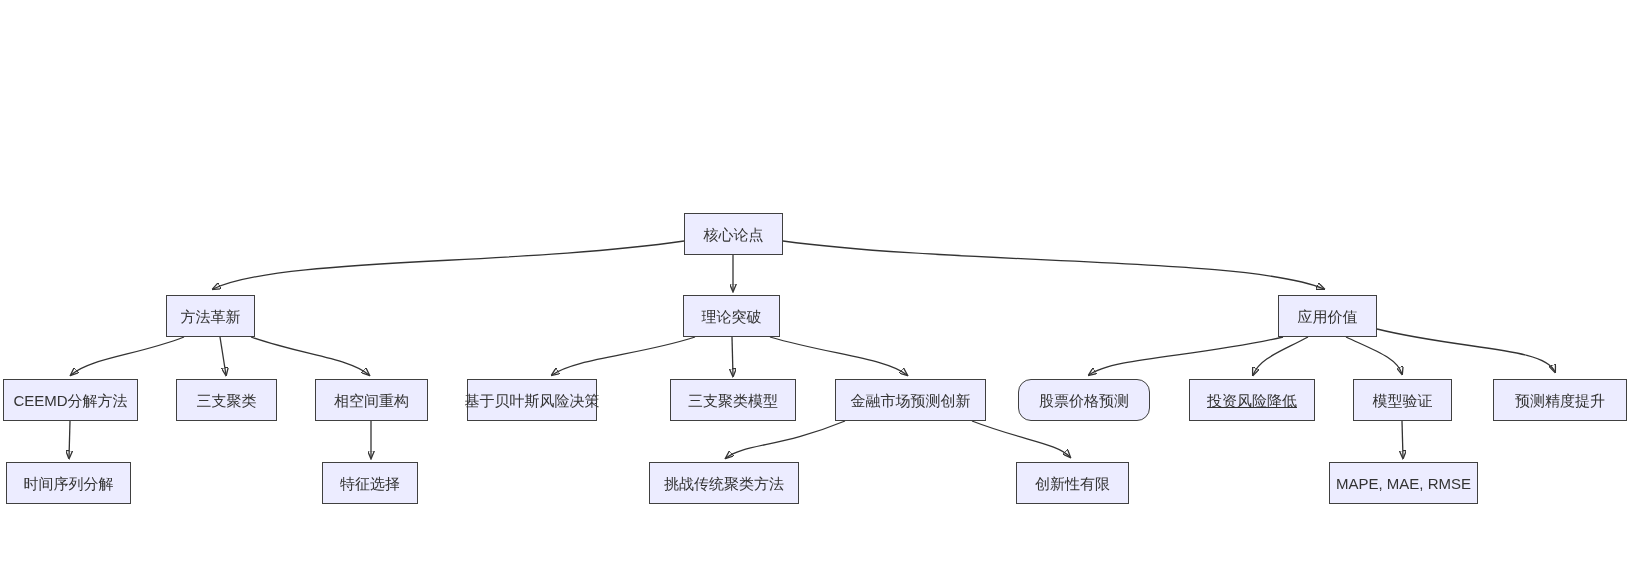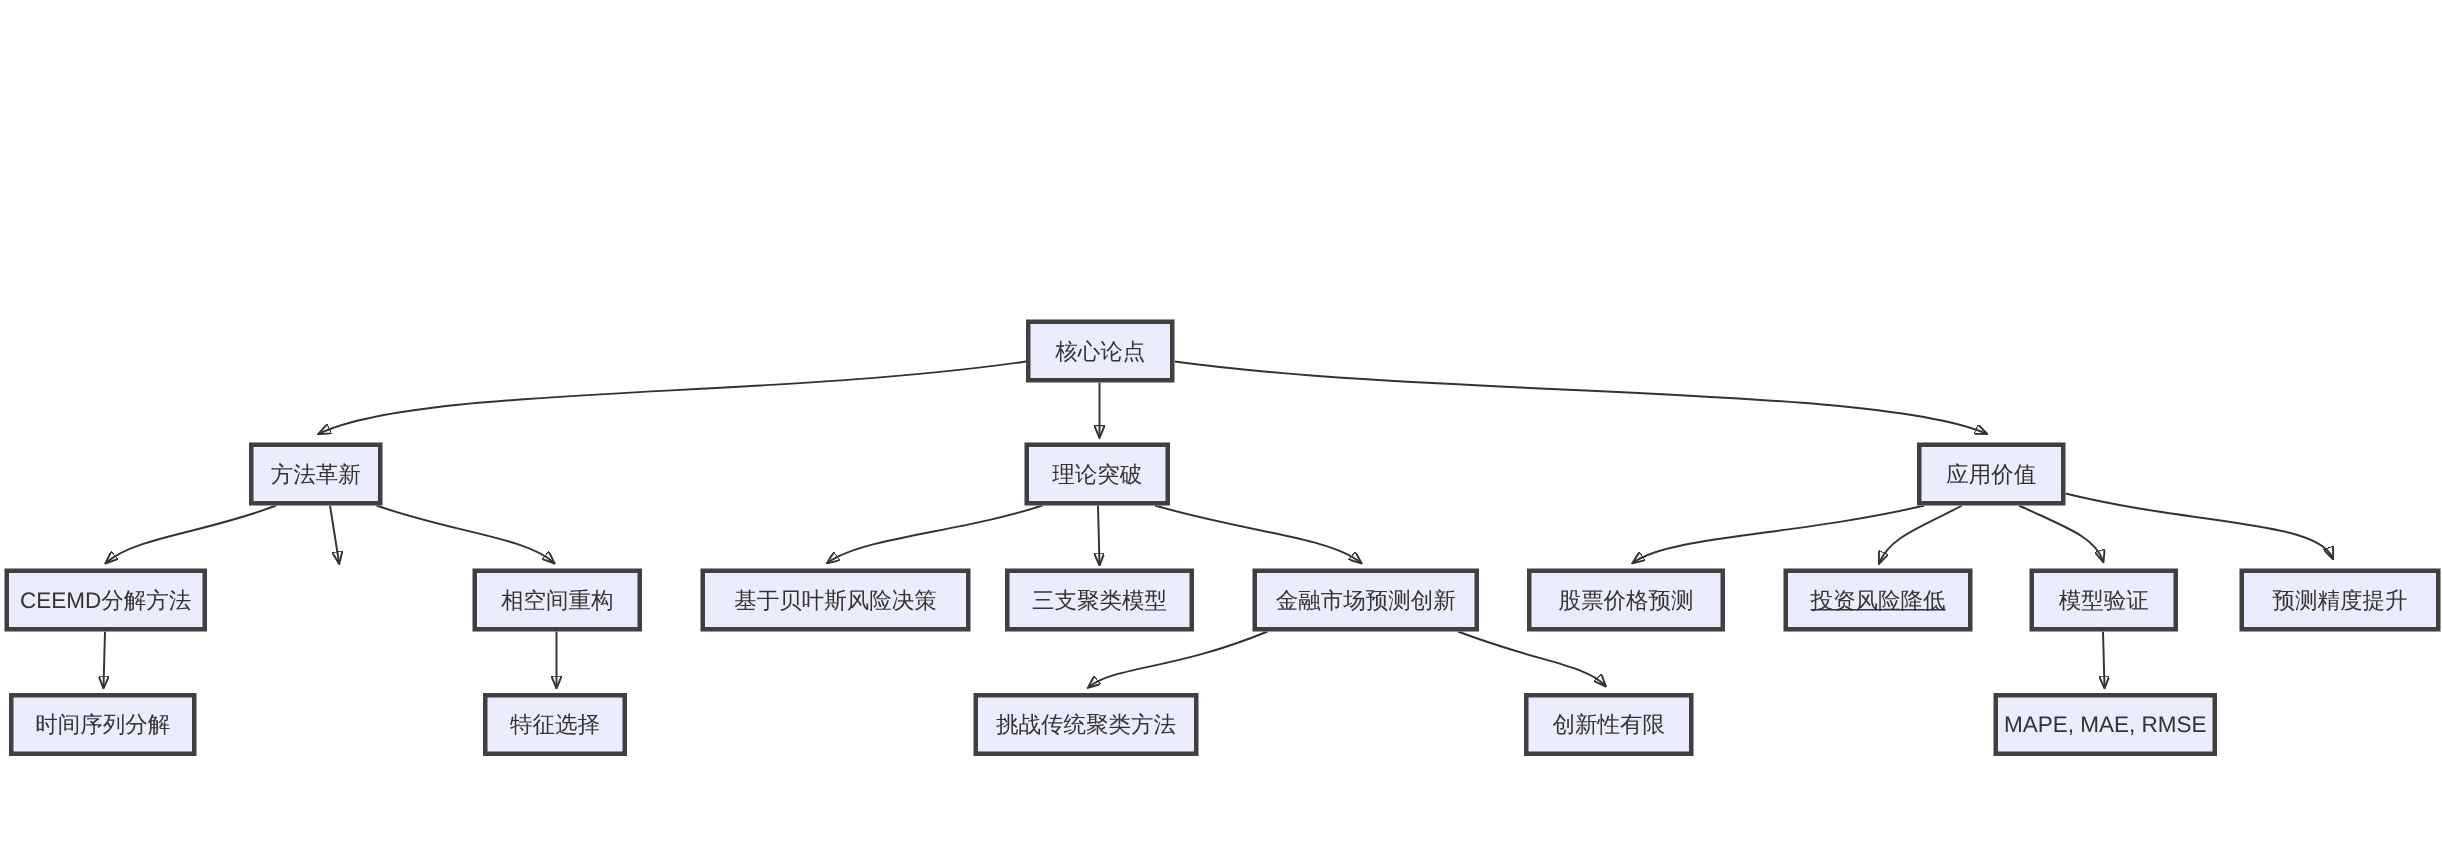--- a/index.html
+++ b/index.html
@@ -20,21 +20,21 @@
   .edges path {
     fill: none;
     stroke: #333333;
     stroke-width: 1.3;
   }
   .node {
     position: absolute;
     height: 42px;
     box-sizing: border-box;
     background: #ECECFF;
-    border: 3px solid #404040;
+    border: 1px solid #404040;
     color: #333333;
     font-size: 15px;
     line-height: 1;
     display: flex;
     align-items: center;
     justify-content: center;
     white-space: nowrap;
     text-align: center;
   }
 </style>
@@ -73,25 +73,26 @@
     <path d="M1402,421 L1403,458" marker-end="url(#arrow)"></path>
   </svg>
 
   <div class="node" style="left:684px; top:213px; width:99px;">核心论点</div>
 
   <div class="node" style="left:166px; top:295px; width:89px;">方法革新</div>
   <div class="node" style="left:683px; top:295px; width:97px;">理论突破</div>
   <div class="node" style="left:3px; top:379px; width:135px;">CEEMD分解方法</div>
 
   <div class="node" style="left:1278px; top:295px; width:99px;">应用价值</div>
+  <div class="node" style="left:176px; top:379px; width:101px;">三支聚类</div>
   <div class="node" style="left:315px; top:379px; width:113px;">相空间重构</div>
-  <div class="node" style="left:467px; top:379px; width:180px;">基于贝叶斯风险决策</div>
+  <div class="node" style="left:467px; top:379px; width:130px;">基于贝叶斯风险决策</div>
   <div class="node" style="left:670px; top:379px; width:126px;">三支聚类模型</div>
   <div class="node" style="left:835px; top:379px; width:151px;">金融市场预测创新</div>
-  <div class="node" style="left:1018px; top:379px; width:132px;">股票价格预测</div>
+  <div class="node" style="left:1018px; top:379px; width:132px;border-radius:13px;">股票价格预测</div>
   <div class="node" style="left:1189px; top:379px; width:126px;text-decoration:underline;">投资风险降低</div>
   <div class="node" style="left:1353px; top:379px; width:99px;text-align:right;">模型验证</div>
   <div class="node" style="left:1493px; top:379px; width:134px;">预测精度提升</div>
 
   <div class="node" style="left:6px; top:462px; width:125px;">时间序列分解</div>
   <div class="node" style="left:322px; top:462px; width:96px;">特征选择</div>
   <div class="node" style="left:649px; top:462px; width:150px;">挑战传统聚类方法</div>
   <div class="node" style="left:1016px; top:462px; width:113px;">创新性有限</div>
   <div class="node" style="left:1329px; top:462px; width:149px;">MAPE, MAE, RMSE</div>
 

